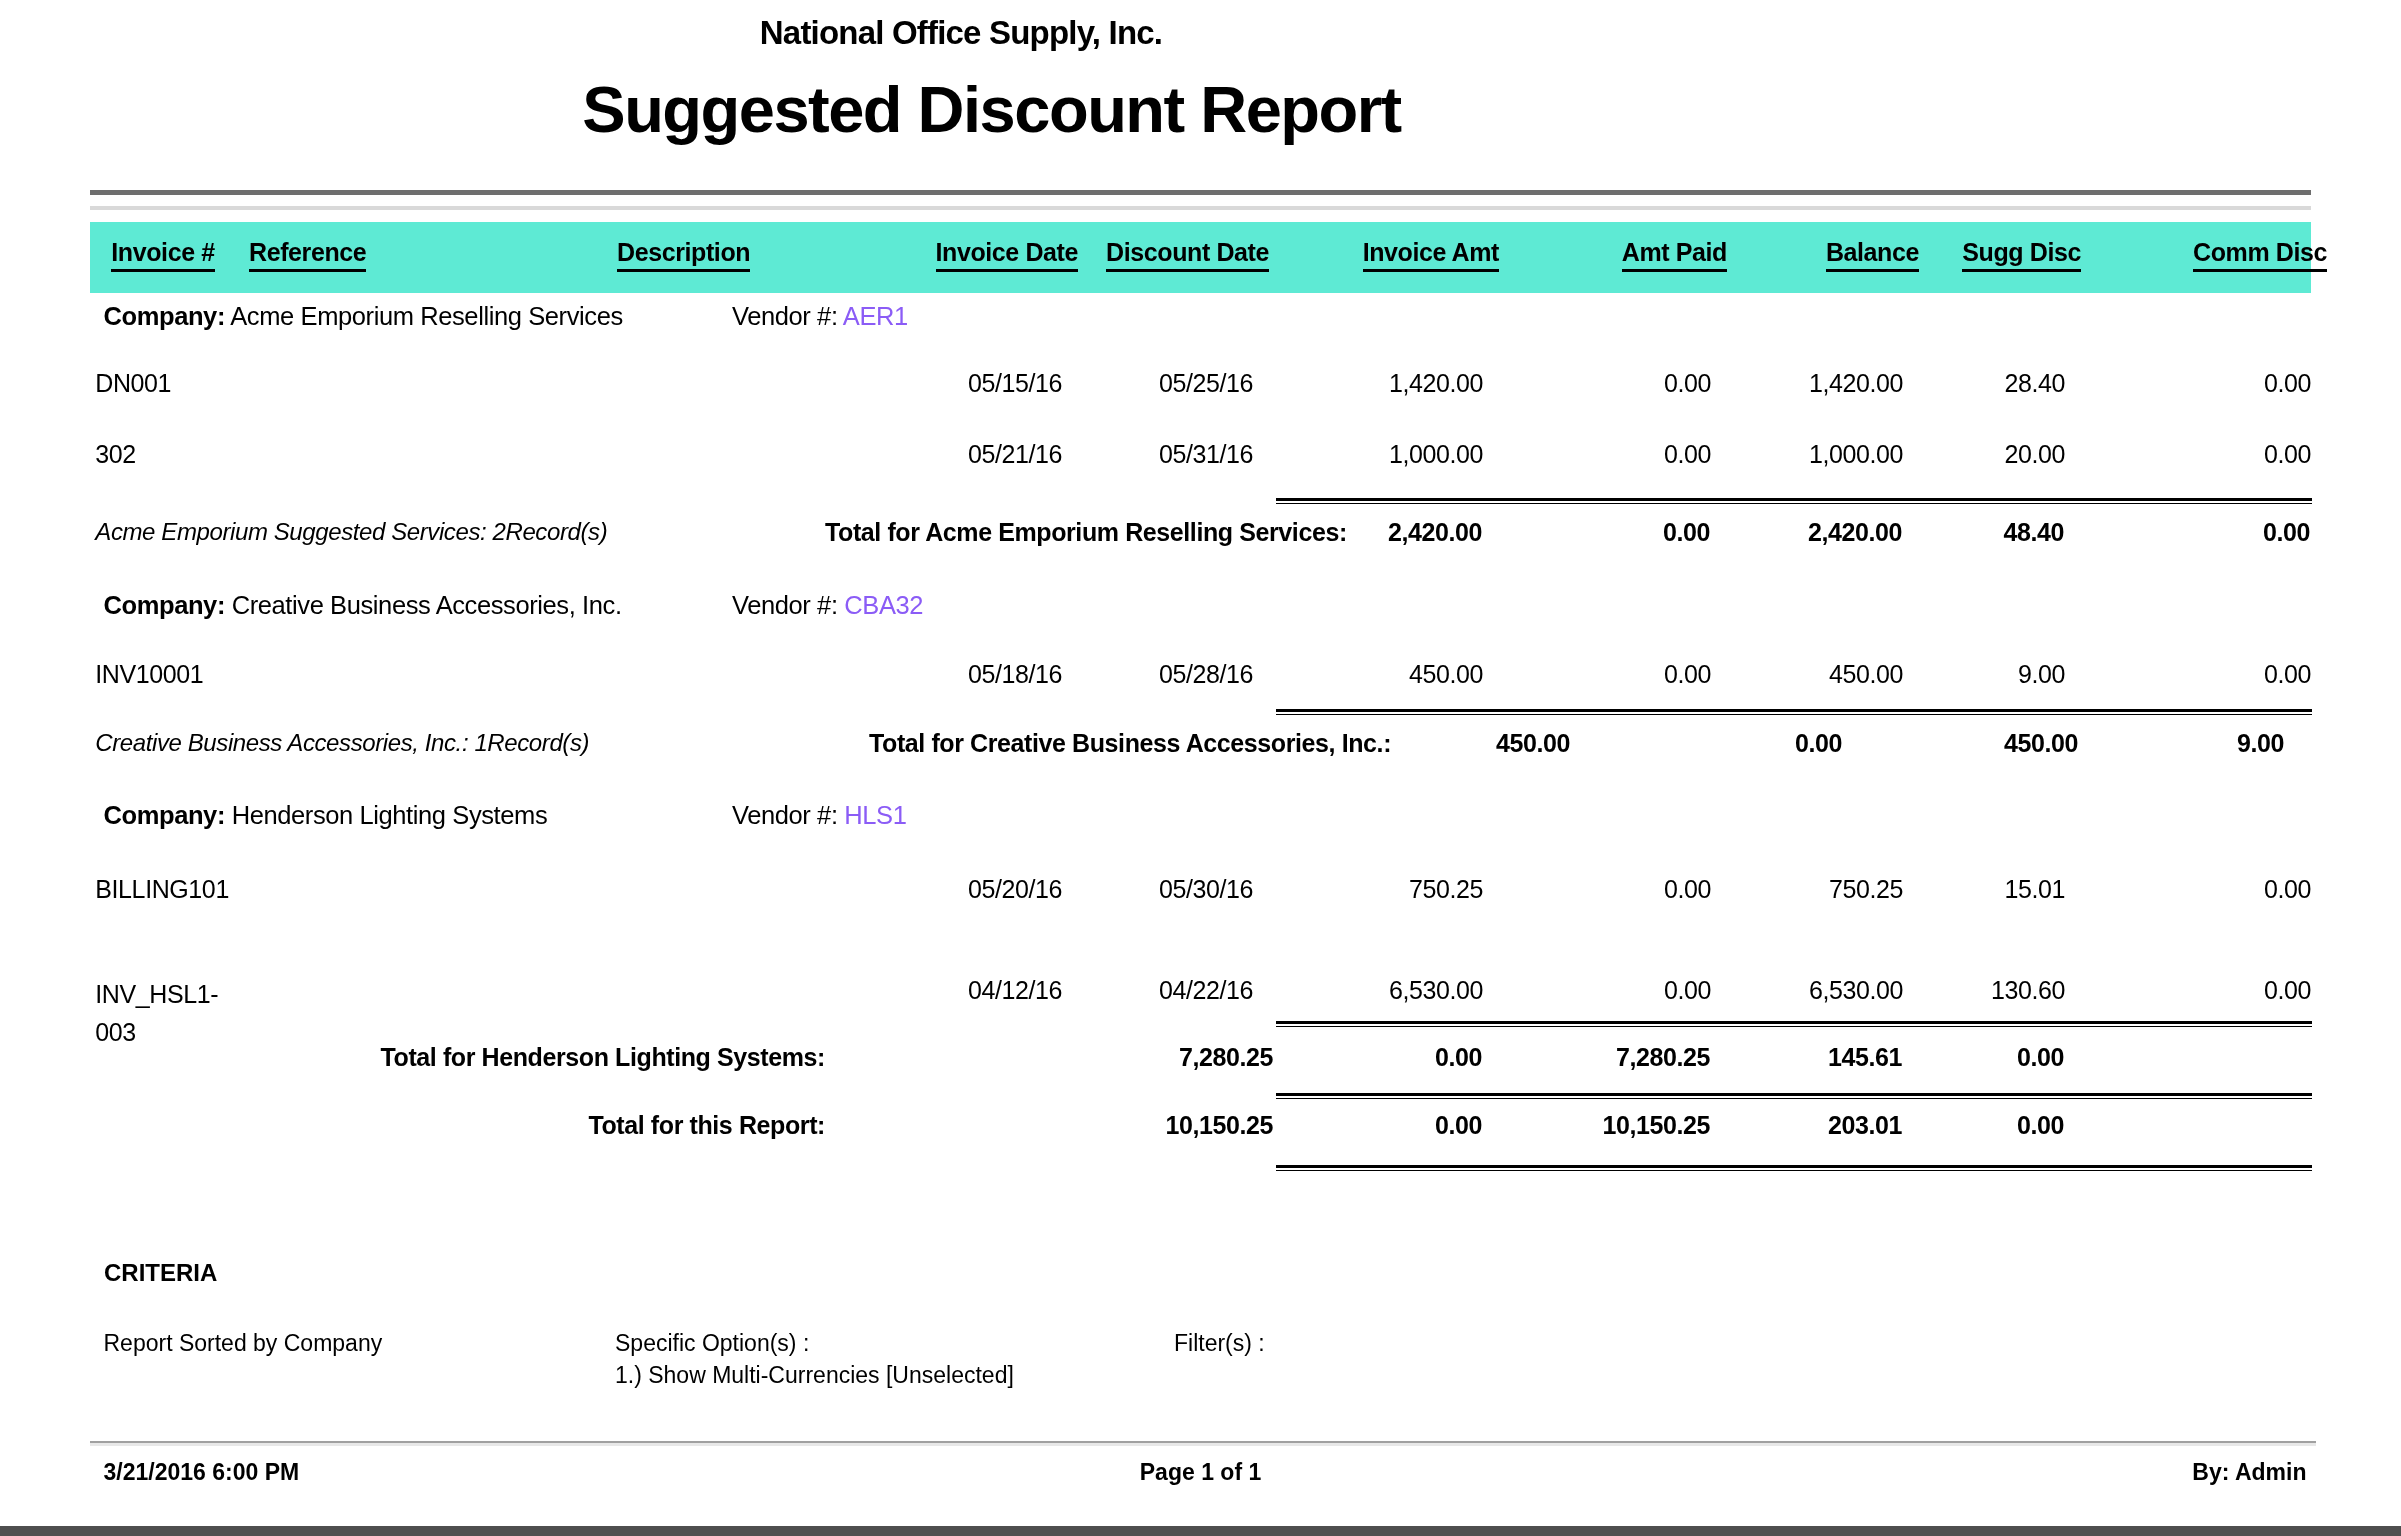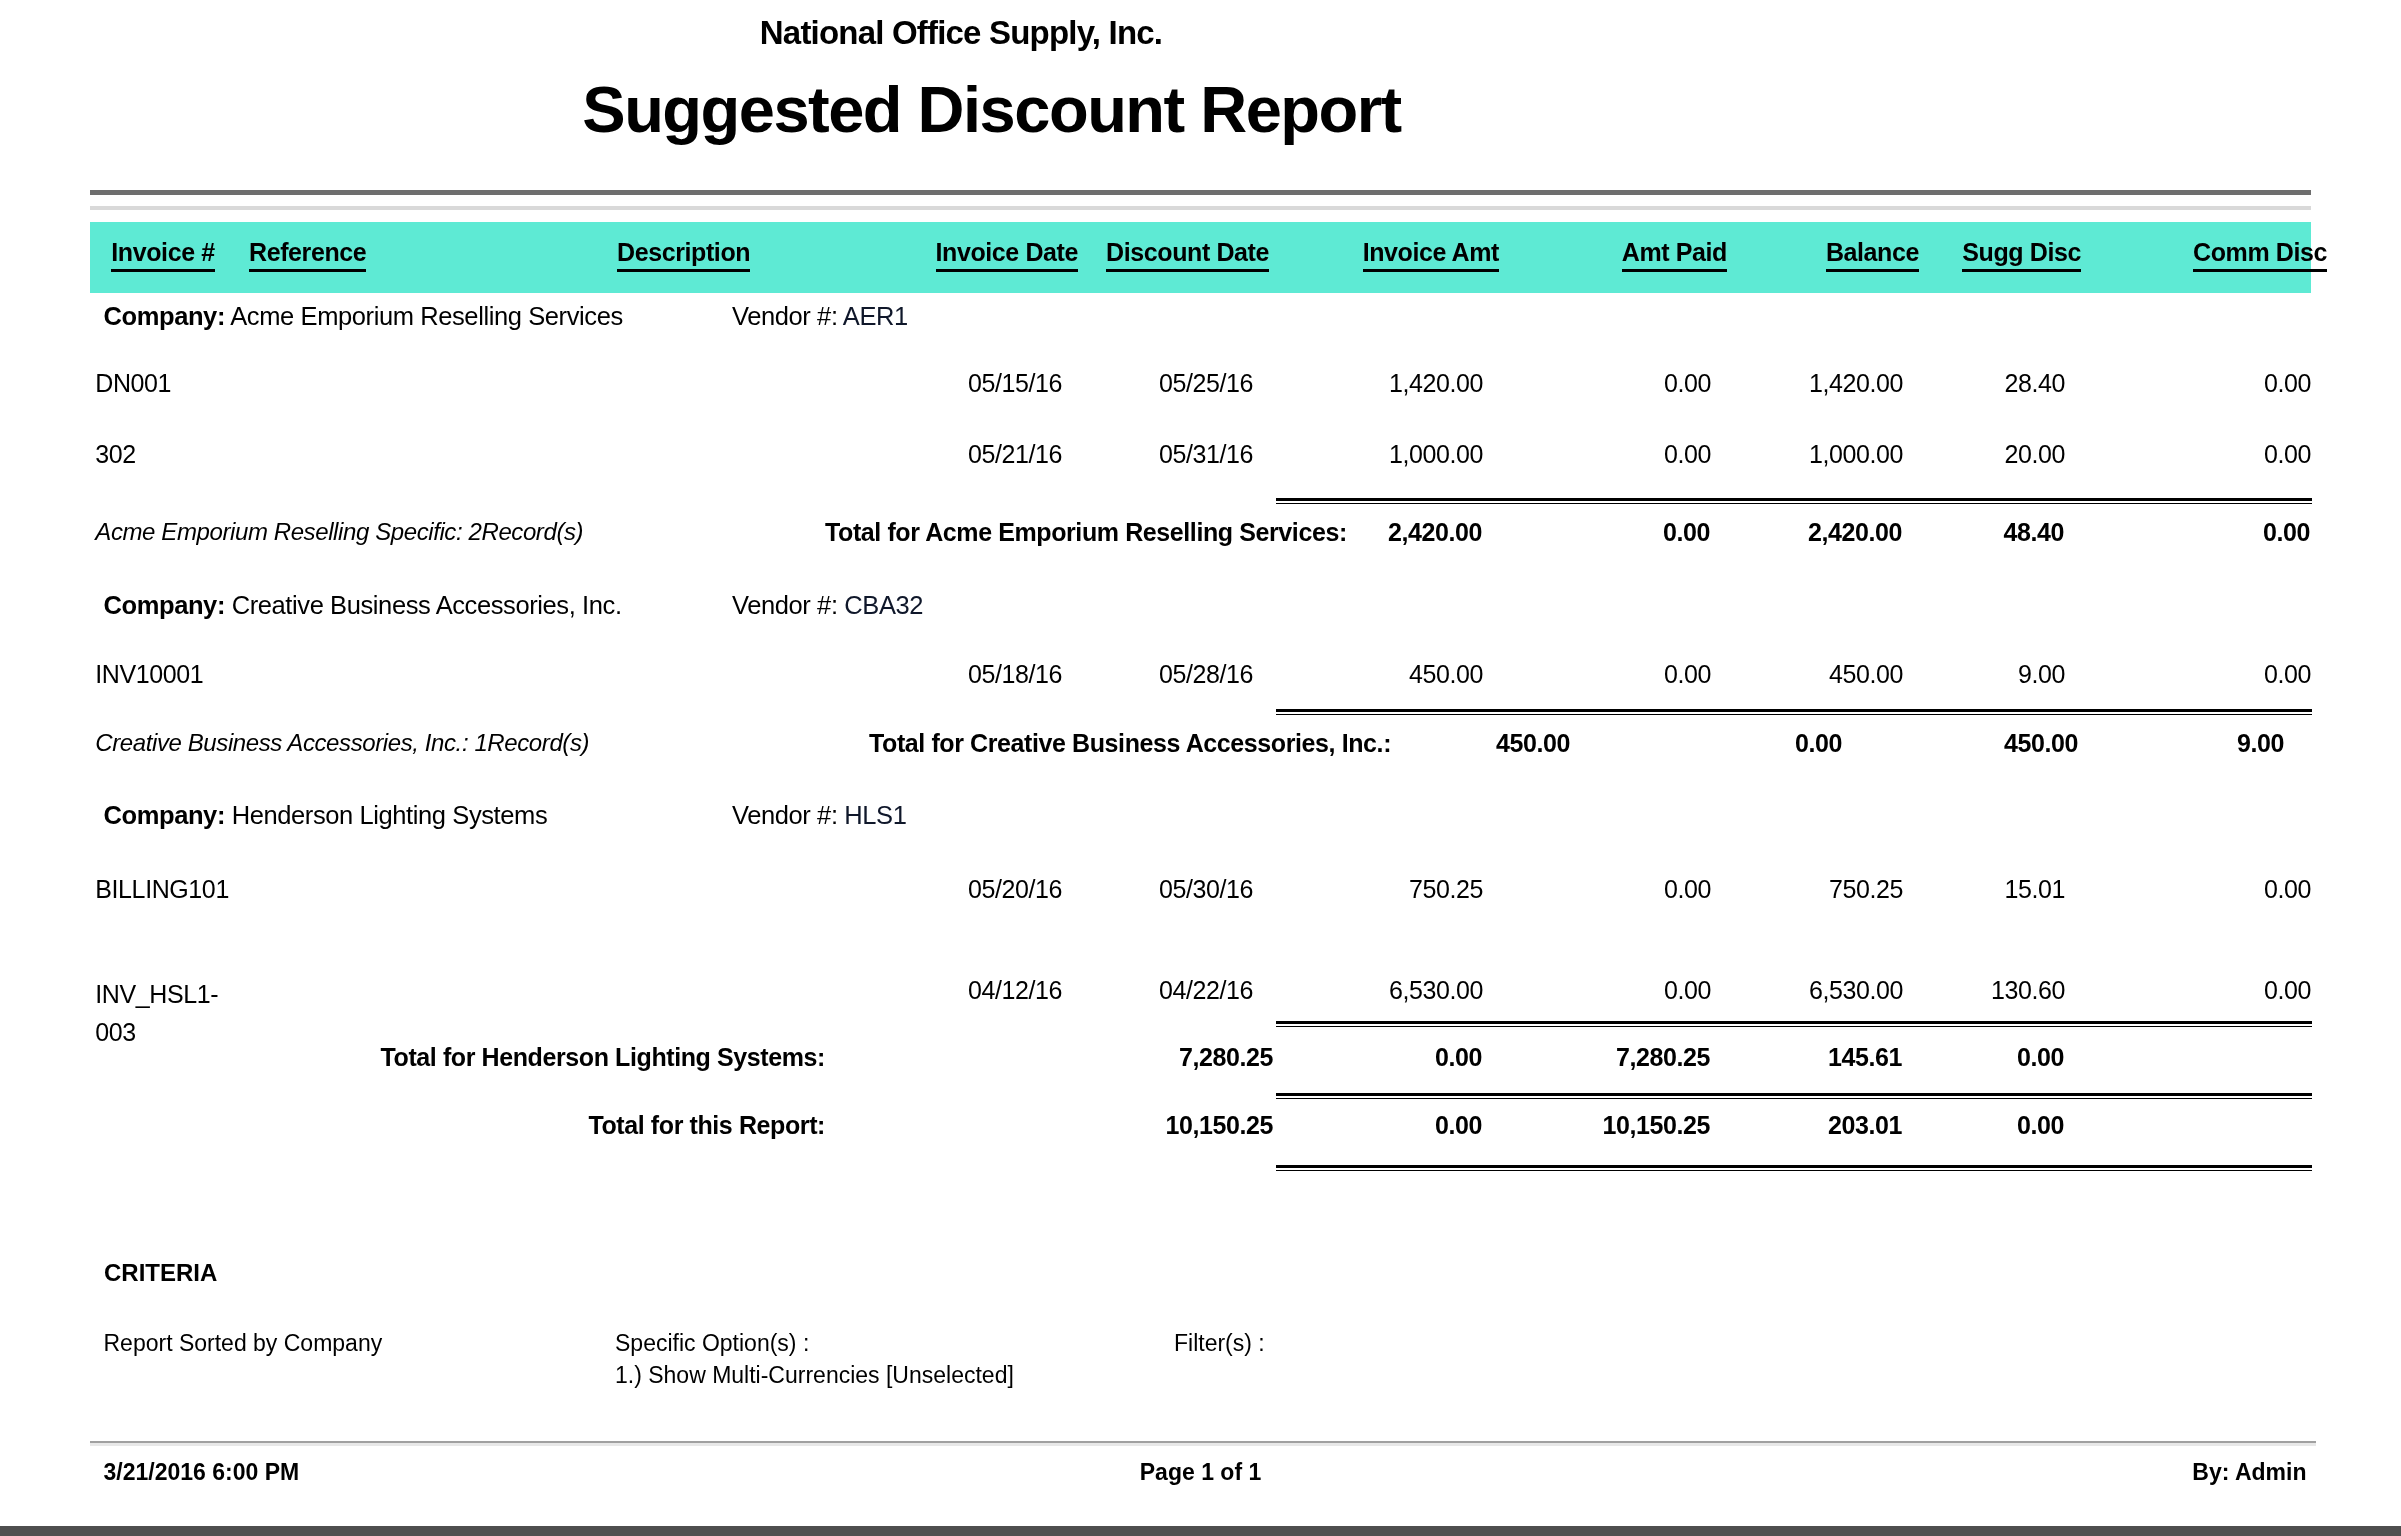--- a/index.html
+++ b/index.html
@@ -37,21 +37,21 @@
     font-size:25px;
   }
   .cell{overflow:visible;white-space:nowrap;}
   .r{text-align:right;}
   .pl{padding-left:5.3px;}
   .invno{white-space:pre-line;line-height:1.5;}
   .company-row{left:90px;width:2221px;font-size:25.5px;}
   .company-row .lbl{font-weight:bold;padding-left:13.5px;}
   .vendor{position:absolute;left:642px;top:0;}
   .vendor .lbl{font-weight:normal;padding-left:0;}
-  .link{color:#0f172a;}
+  .link{color:#8b5cf6;}
   .ital{font-style:italic;font-size:24px;}
   .b{font-weight:bold;}
   .tlabel{font-weight:bold;text-align:right;}
   .trule{left:1276px;width:1036px;height:1.5px;border-top:3px solid #000;border-bottom:1.5px solid #000;background:#fff;}
   .criteria-head{left:104px;font-size:24px;font-weight:bold;letter-spacing:0;}
   .criteria-row{left:90px;width:2221px;font-size:23px;letter-spacing:0;}
   .crit-sorted{position:absolute;left:13.5px;top:0;}
   .crit-opts{position:absolute;left:525px;top:0;}
   .crit-filter{position:absolute;left:1084px;top:0;}
   .footer-rule{top:1441px;left:90px;width:2226px;height:2.3px;background:#a0a0a0;border-bottom:3px solid #e8e8e8;}
@@ -113,21 +113,21 @@
   <div class="cell r">05/31/16</div>
   <div class="cell r">1,000.00</div>
   <div class="cell r">0.00</div>
   <div class="cell r">1,000.00</div>
   <div class="cell r">20.00</div>
   <div class="cell r">0.00</div>
 </div>
 
 <div class="abs trule" style="top:498px;"></div>
 <div class="abs total-row" style="top:518px;">
-  <div class="cell ital pl">Acme Emporium Reselling Specific: 2Record(s)</div>
+  <div class="cell ital pl">Acme Emporium Suggested Services: 2Record(s)</div>
   <div class="cell tlabel">Total for Acme Emporium Reselling Services:</div>
   <div class="cell r b">2,420.00</div>
   <div class="cell r b">0.00</div>
   <div class="cell r b">2,420.00</div>
   <div class="cell r b">48.40</div>
   <div class="cell r b">0.00</div>
 </div>
 
 <div class="abs company-row" style="top:591px;">
   <span class="lbl">Company:</span>

